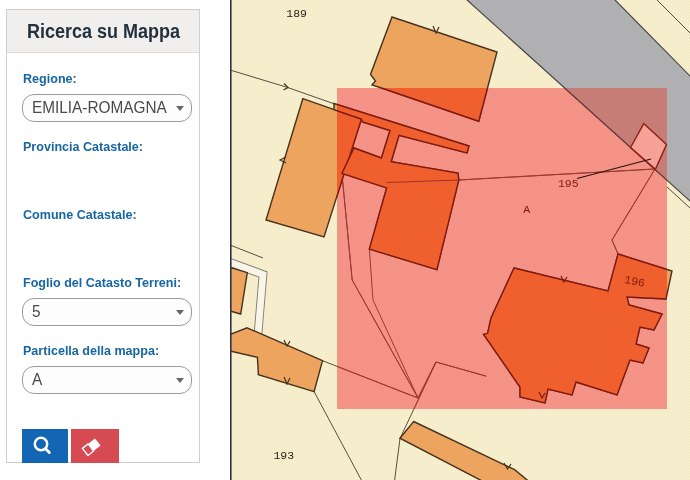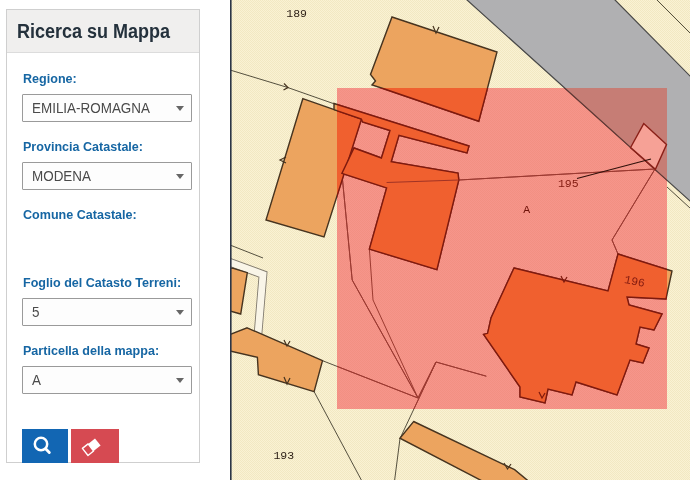--- a/index.html
+++ b/index.html
@@ -1,36 +1,35 @@
 <!DOCTYPE html>
 <html><head>
 <meta charset="utf-8">
 <style>
   html,body{margin:0;padding:0;}
   body{width:690px;height:480px;background:#ffffff;font-family:"Liberation Sans",sans-serif;overflow:hidden;position:relative;}
   .panel{position:absolute;left:6px;top:9px;width:192px;height:452px;background:#fff;border:1px solid #cfcfcf;}
-  .panel-h{height:42px;background:#f0efee;border-bottom:1px solid #dcdcdc;line-height:42px;padding-left:10px;
+  .panel-h{height:42px;background:#f0efee;border-bottom:1px solid #dcdcdc;line-height:42px;padding-left:20px;
            font-size:20px;font-weight:bold;color:#24313c;}
   .panel-h span{display:inline-block;transform:scaleX(0.90);transform-origin:0 50%;}
   .lbl{position:absolute;left:16px;font-size:13.5px;font-weight:bold;color:#1666a3;transform:scaleX(0.93);transform-origin:0 0;white-space:nowrap;}
-  .sel{position:absolute;left:15px;width:159px;height:26px;background:#fdfdfd;border:1px solid #9a9a9a;border-radius:1px;
-       font-size:14px;color:#4a4a4a;line-height:26px;padding-left:9px;white-space:nowrap;}
+  .sel{position:absolute;left:15px;width:159px;height:26px;background:#fdfdfd;border:1px solid #9a9a9a;border-radius:12px;
+       font-size:16px;color:#4a4a4a;line-height:26px;padding-left:9px;white-space:nowrap;}
   .sel .t{display:inline-block;transform:scaleX(0.96);transform-origin:0 50%;}
   .sel .arr{position:absolute;right:7px;top:11px;width:0;height:0;border-left:4.5px solid transparent;border-right:4.5px solid transparent;border-top:5px solid #666;}
   .btn{position:absolute;height:34px;}
   .btn svg{position:absolute;left:0;top:0}
 </style>
 </head>
 <body>
 <div class="panel">
   <div class="panel-h"><span>Ricerca su Mappa</span></div>
   <div class="lbl" style="top:61px;">Regione:</div>
   <div class="sel" style="top:84px;"><span class="t">EMILIA-ROMAGNA</span><span class="arr"></span></div>
   <div class="lbl" style="top:129px;">Provincia Catastale:</div>
-  <div class="sel" style="top:152px;"><span class="t">MODENA</span><span class="arr"></span></div>
   <div class="lbl" style="top:197px;">Comune Catastale:</div>
   <div class="lbl" style="top:265px;">Foglio del Catasto Terreni:</div>
   <div class="sel" style="top:288px;"><span class="t">5</span><span class="arr"></span></div>
   <div class="lbl" style="top:333px;">Particella della mappa:</div>
   <div class="sel" style="top:356px;"><span class="t">A</span><span class="arr"></span></div>
   <div class="btn" style="left:15px;top:419px;width:46px;background:#1266b3;">
     <svg width="46" height="34" viewBox="0 0 46 34">
       <circle cx="19" cy="15" r="6.2" fill="none" stroke="#fff" stroke-width="2.5"></circle>
       <line x1="23.6" y1="19.8" x2="27.3" y2="23.5" stroke="#fff" stroke-width="2.9" stroke-linecap="round"></line>
     </svg>

